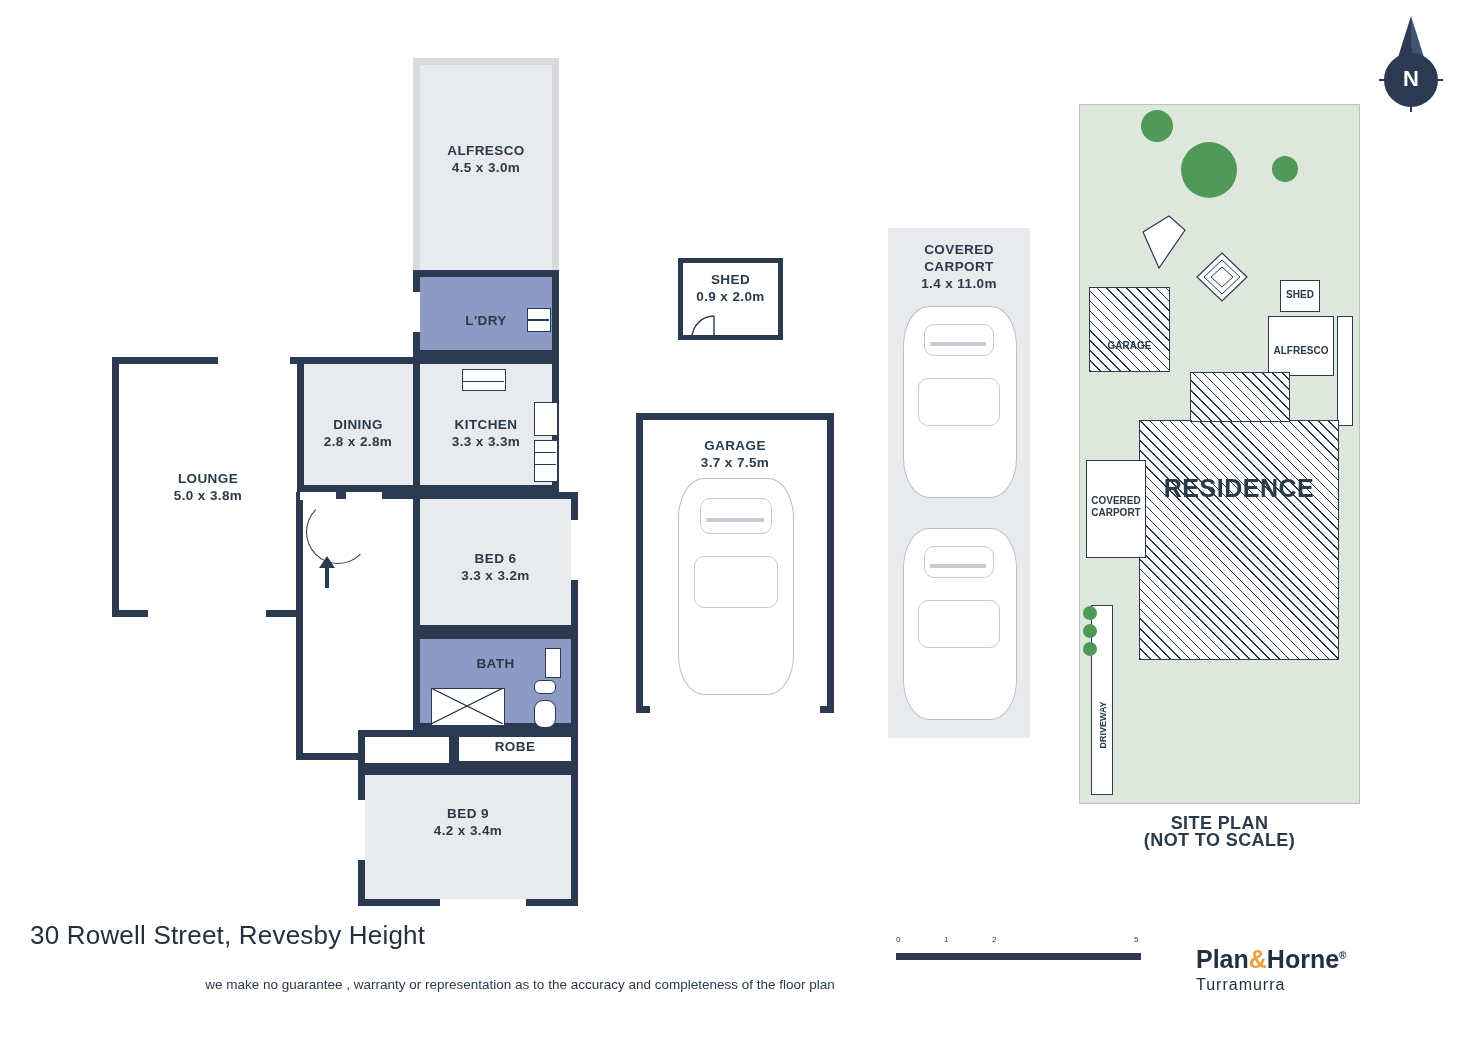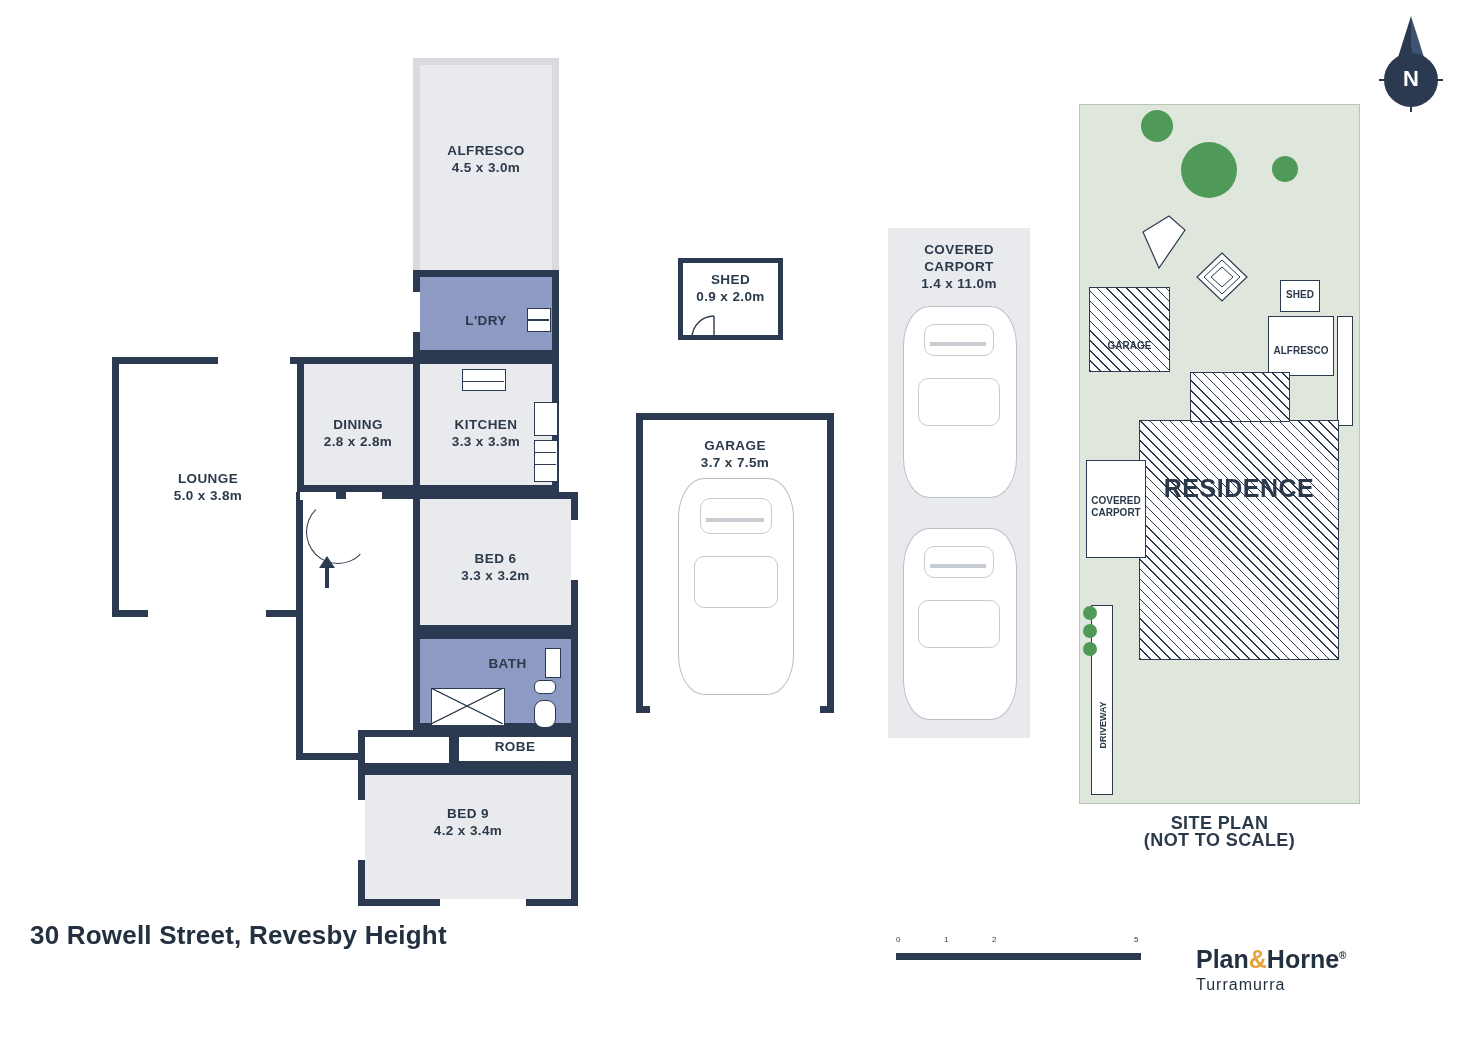--- a/index.html
+++ b/index.html
@@ -41,21 +41,21 @@
   }
   .hatch{
     background-image:repeating-linear-gradient(45deg,#2b3a50 0 1px,transparent 1px 7px);
     background-color:#ffffff;
   }
   .sp-box{position:absolute;box-sizing:border-box;border:1.5px solid #2b3a50;}
   .sp-label{position:absolute;font-size:10px;font-weight:700;color:#2b3a4a;text-align:center;white-space:nowrap;}
   
   #addr{
     position:absolute;left:30px;top:920px;
-    font-size:26px;font-weight:700;color:#23303f;letter-spacing:.2px;
+    font-size:26px;font-weight:400;color:#23303f;letter-spacing:.2px;
   }
   #disclaimer{
     position:absolute;left:0;top:975px;width:1040px;
     text-align:center;font-size:13.5px;line-height:19px;color:#2b3a4a;
   }
   #brand{position:absolute;left:1196px;top:945px;text-align:left;}
   #brand .rh{font-size:25px;font-weight:700;color:#23303f;letter-spacing:0;}
   #brand .rh .amp{color:#e8a33d;}
   #brand .sub{font-size:16px;color:#23303f;margin-top:2px;letter-spacing:1px;}
   #brand .reg{font-size:10px;vertical-align:super;}
@@ -138,21 +138,21 @@
 
 <div class="room wet" style="left:413px;top:632px;width:165px;height:98px;"></div>
 <div class="fitting" style="left:431px;top:688px;width:72px;height:36px;"></div>
 <svg class="abs" style="left:431px;top:688px;" width="72" height="36" viewBox="0 0 72 36">
   <line x1="0" y1="0" x2="72" y2="36" stroke="#2b3a50" stroke-width="1.2"></line>
   <line x1="72" y1="0" x2="0" y2="36" stroke="#2b3a50" stroke-width="1.2"></line>
 </svg>
 <div class="fitting" style="left:534px;top:700px;width:20px;height:26px;border-radius:9px;"></div>
 <div class="fitting" style="left:545px;top:648px;width:14px;height:28px;"></div>
 <div class="fitting" style="left:534px;top:680px;width:20px;height:12px;border-radius:6px;"></div>
-<div class="label" style="left:413px;top:655px;width:165px;padding-left:12px;">
+<div class="label" style="left:413px;top:655px;width:165px;">
   <div>BATH</div>
 </div>
 
 <div class="room plain" style="left:452px;top:730px;width:126px;height:38px;"></div>
 <div class="label" style="left:452px;top:738px;width:126px;">
   <div>ROBE</div>
 </div>
 <svg class="abs" style="left:505px;top:762px;" width="36" height="10" viewBox="0 0 36 10">
   <line x1="0" y1="5" x2="30" y2="5" stroke="#2b3a50" stroke-width="1.2"></line>
   <polygon points="36,5 28,1 28,9" fill="#2b3a50"></polygon>
@@ -263,20 +263,21 @@
     <line x1="11" y1="66" x2="17" y2="66" stroke="#2b3a50" stroke-width="2"></line>
     <line x1="69" y1="66" x2="75" y2="66" stroke="#2b3a50" stroke-width="2"></line>
     <line x1="43" y1="92" x2="43" y2="98" stroke="#2b3a50" stroke-width="2"></line>
   </svg>
   <div class="n" style="left:0;top:52px;width:86px;text-align:center;">N</div>
 </div>
 
 <div id="addr">30 Rowell Street, Revesby Height</div>
 
 <div id="disclaimer">
+  <div>we make no guarantee , warranty or representation as to the accuracy and completeness of the floor plan</div>
 </div>
 
 <div id="scalebar">
   <div class="tk" style="left:0px;">0</div>
   <div class="tk" style="left:48px;">1</div>
   <div class="tk" style="left:96px;">2</div>
   <div class="tk" style="left:238px;">5</div>
   <div class="bar"></div>
 </div>
 

